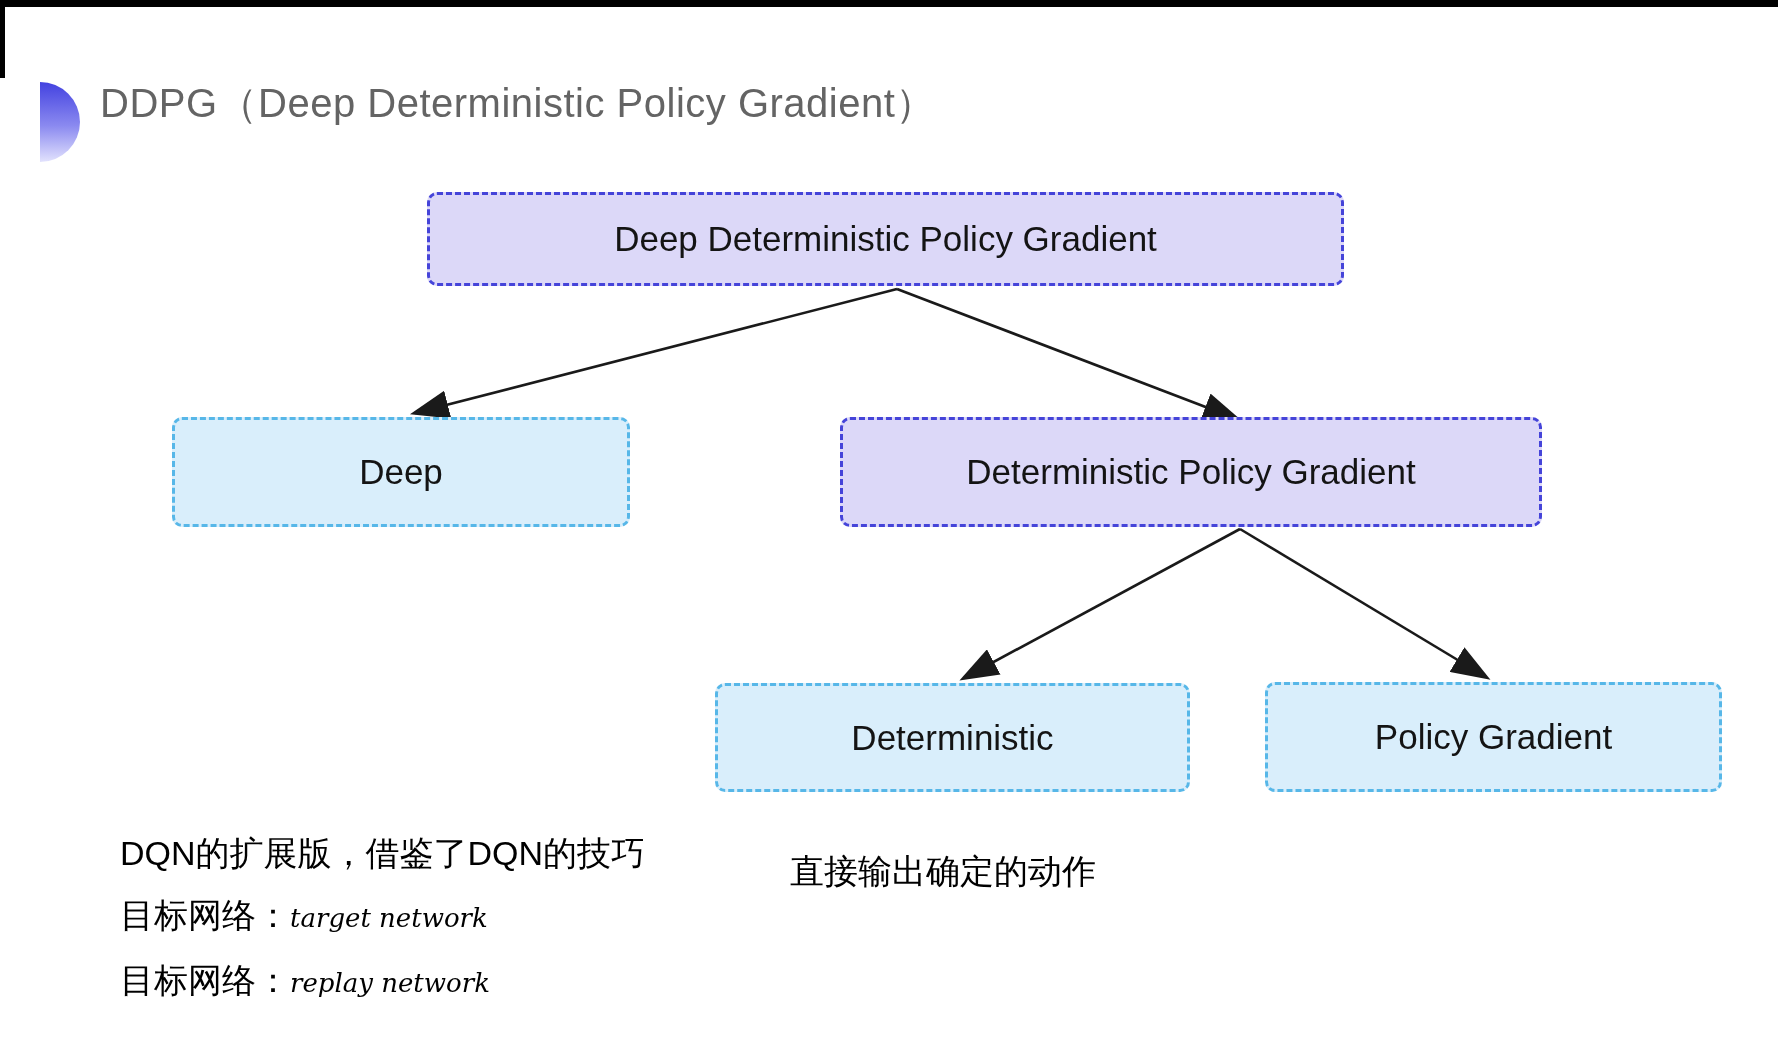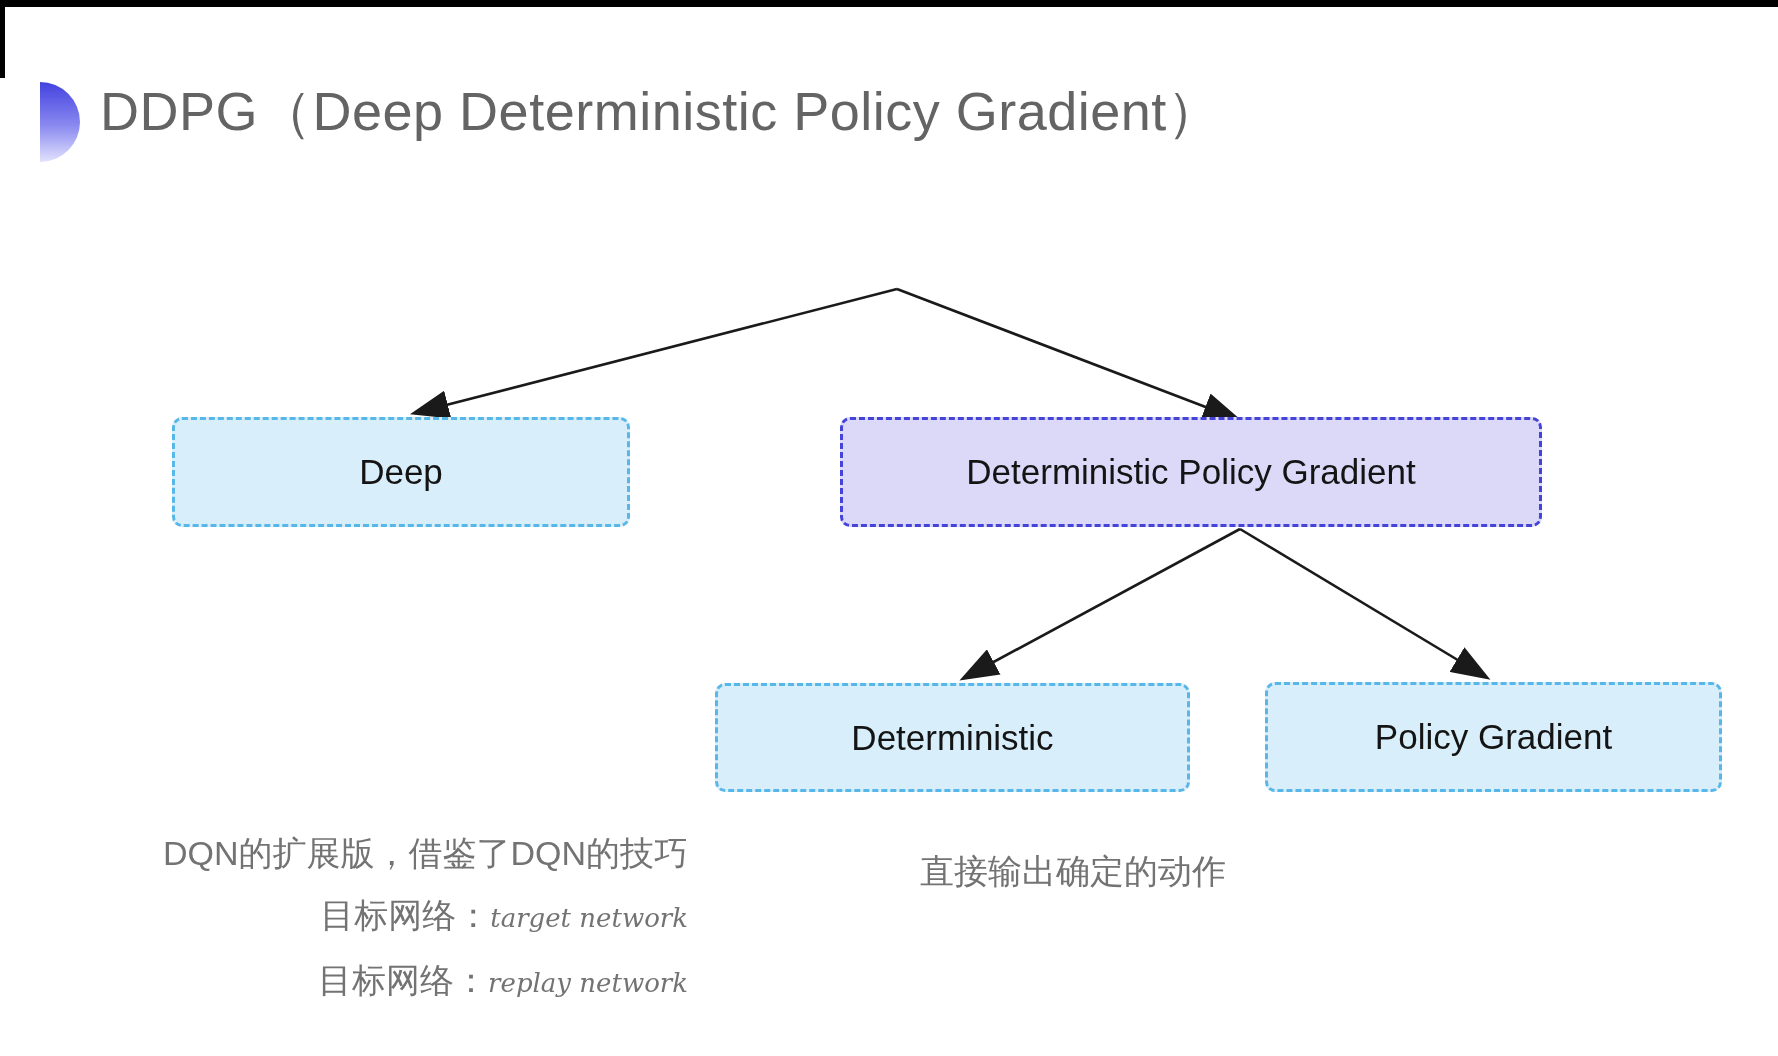--- a/index.html
+++ b/index.html
@@ -13,44 +13,44 @@
   .frame-top{position:absolute;left:0;top:0;width:1778px;height:7px;background:#000;}
   .frame-left{position:absolute;left:0;top:0;width:5px;height:78px;background:#000;}
 
   .title-bullet{
     position:absolute;left:40px;top:82px;width:40px;height:80px;
     background:linear-gradient(180deg,#4342e0 0%,#8b8af0 55%,#e2e2fd 100%);
     border-radius:0 40px 40px 0;
   }
   .page-title{
     position:absolute;left:100px;top:76px;
-    font-size:54px;color:#646464;letter-spacing:0.5px;white-space:nowrap;
+    font-size:40px;color:#646464;letter-spacing:0.5px;white-space:nowrap;
     font-weight:500;
   }
 
   .node{
     position:absolute;display:flex;align-items:center;justify-content:center;
     border-radius:10px;border:3px dashed;box-sizing:border-box;
     font-size:35px;color:#141414;white-space:nowrap;
   }
   .lavender{background:#dcd8f8;border-color:#4544d9;}
   .blue{background:#d9eefb;border-color:#57b7e8;}
 
   #box-root{left:427px;top:192px;width:917px;height:94px;}
   #box-deep{left:172px;top:417px;width:458px;height:110px;text-align:center;}
   #box-dpg{left:840px;top:417px;width:702px;height:110px;}
   #box-det{left:715px;top:683px;width:475px;height:109px;}
   #box-pg{left:1265px;top:682px;width:457px;height:110px;}
 
   .edges{position:absolute;left:0;top:0;pointer-events:none;}
 
-  .note{position:absolute;text-align:right;color:#737373;}
+  .note{position:absolute;text-align:left;color:#000000;}
   .note .line{display:block;}
   #note-deep{left:120px;top:822px;width:568px;font-size:34px;line-height:62px;}
-  #note-det{left:824px;top:849px;width:402px;font-size:34px;line-height:44px;}
+  #note-det{left:790px;top:849px;width:402px;font-size:34px;line-height:44px;}
   #note-pg{left:1292px;top:849px;width:400px;font-size:34px;line-height:44px;}
   .term{font-family:"DejaVu Serif", serif;font-style:italic;font-size:26px;}
 </style>
 </head>
 <body>
 
 <div class="canvas">
 
   <div class="frame-top"></div>
   <div class="frame-left"></div>
@@ -63,20 +63,23 @@
       <marker id="ah" markerWidth="15" markerHeight="11" refX="13" refY="5.5" orient="auto">
         <path d="M0,0 L15,5.5 L0,11 z" fill="#1a1a1a"></path>
       </marker>
     </defs>
     <line x1="897" y1="289" x2="415" y2="413" stroke="#1a1a1a" stroke-width="2.6" marker-end="url(#ah)"></line>
     <line x1="897" y1="289" x2="1237" y2="419" stroke="#1a1a1a" stroke-width="2.6" marker-end="url(#ah)"></line>
     <line x1="1240" y1="529" x2="964" y2="678" stroke="#1a1a1a" stroke-width="2.6" marker-end="url(#ah)"></line>
     <line x1="1240" y1="529" x2="1486" y2="677" stroke="#1a1a1a" stroke-width="2.6" marker-end="url(#ah)"></line>
   </svg>
 
+  <div class="node lavender" id="box-root">
+    <span>Deep Deterministic Policy Gradient</span>
+  </div>
 
   <div class="node blue" id="box-deep">
     <span>Deep</span>
   </div>
 
   <div class="node lavender" id="box-dpg">
     <span>Deterministic Policy Gradient</span>
   </div>
 
   <div class="node blue" id="box-det">

